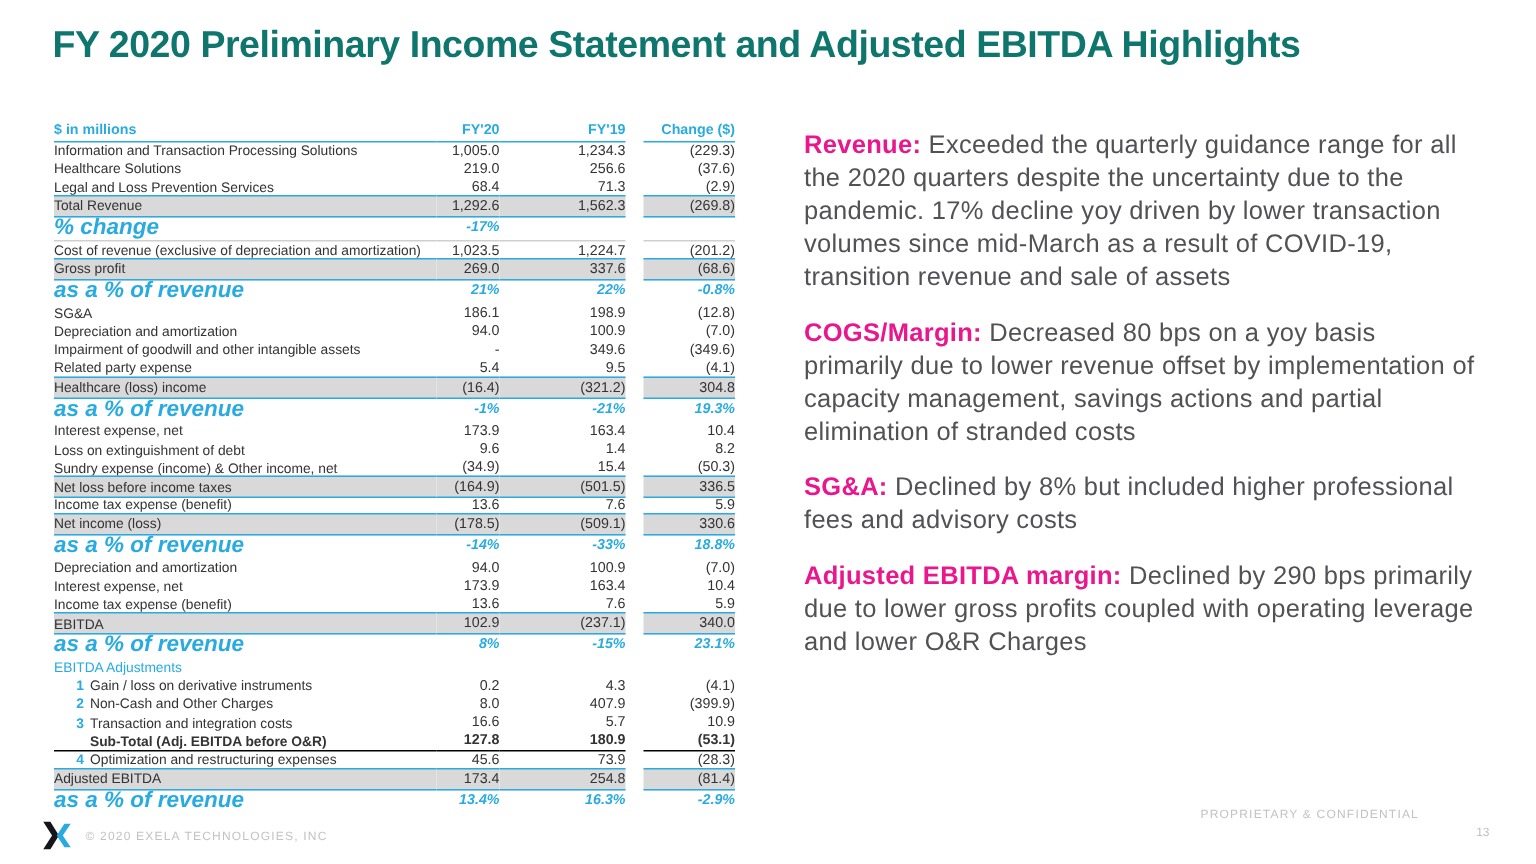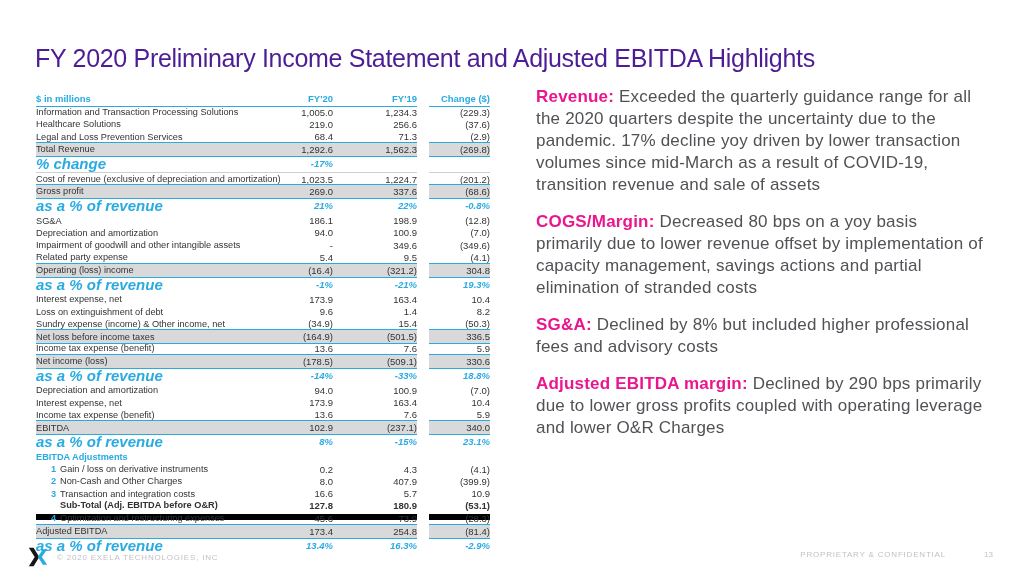--- a/index.html
+++ b/index.html
@@ -2,54 +2,54 @@
 <html><head>
 <meta charset="utf-8">
 <style>
   html,body{margin:0;padding:0;background:#e8e8e8;}
   .slide{
     position:relative;width:1024px;height:576px;background:#ffffff;overflow:hidden;
     font-family:"Liberation Sans",sans-serif;
   }
   
   .title{
-    position:absolute;left:35px;top:44px;width:950px;
-    font-size:25px;font-weight:400;color:#4c1d95;letter-spacing:-0.3px;
+    position:absolute;left:35px;top:16px;width:950px;
+    font-size:25px;font-weight:700;color:#0f766e;letter-spacing:-0.3px;
   }
   
-  .tbl{position:absolute;left:36px;top:92px;width:454px;}
+  .tbl{position:absolute;left:36px;top:80px;width:454px;}
   .trow{
     display:grid;grid-template-columns:255px 42px 84px 12px 61px;
     align-items:center;height:12.3px;font-size:9.5px;color:#333335;
   }
   .trow.spacer{height:5px;}
   .cell{height:100%;display:flex;align-items:center;overflow:visible;}
   .lab{white-space:nowrap;font-size:9.2px;}
   .n{justify-content:flex-end;white-space:nowrap;}
   .thead{height:14px;}
   .thead .z1,.thead .z2{border-bottom:1.5px solid #29abe2;color:#29abe2;font-weight:700;font-size:9.5px;}
   .trow.total .z1,.trow.total .z2{
     background:#d9d9d9;border-top:1px solid #29abe2;border-bottom:1px solid #29abe2;font-weight:400;
   }
   .trow.pct{color:#29abe2;font-weight:700;font-style:italic;}
   .trow.pct .lab{font-size:15px;}
-  .trow.section{color:#29abe2;font-weight:700;}
+  .trow.section{color:#29abe2;font-weight:400;}
   .trow.subtotal{font-weight:700;}
-  .trow.subtotal .z1,.trow.subtotal .z2{border-bottom:6px solid #000000;}
+  .trow.subtotal .z1,.trow.subtotal .z2{border-bottom:1px solid #000000;}
   .trow.subtotal .lab{padding-left:24px;}
   .trow.linetop .z1,.trow.linetop .z2{border-top:1px solid #cfcfd2;}
   .rownum{color:#29abe2;font-weight:700;display:inline-block;width:9px;margin-left:11px;margin-right:4px;text-align:right;flex:none;}
   
   .bullets{position:absolute;left:536px;top:86px;width:452px;}
   .bullet{margin:0 0 15px 0;font-size:17px;line-height:22px;color:#515156;letter-spacing:0.2px;}
   .bh{color:#ea168e;font-weight:700;}
   
   .footer-left{position:absolute;left:27px;bottom:8px;display:flex;align-items:center;gap:8px;}
   .copyright{font-size:8px;color:#c2c2c6;letter-spacing:0.8px;text-align:center;}
-  .prop{position:absolute;right:78px;bottom:17px;font-size:8px;color:#c2c2c6;letter-spacing:0.8px;}
+  .prop{position:absolute;right:78px;bottom:29px;font-size:8px;color:#c2c2c6;letter-spacing:0.8px;}
   .pagenum{position:absolute;right:31px;bottom:17px;font-size:8px;color:#c2c2c6;}
   .logo{width:22px;height:22px;display:block;}
 </style>
 </head>
 <body>
 
 <div class="slide">
 
   <div class="title">FY 2020 Preliminary Income Statement and Adjusted EBITDA Highlights</div>
 
@@ -142,21 +142,21 @@
           <div class="cell n z2">(349.6)</div>
         </div>
         <div class="trow normal">
           <div class="cell lab z1">Related party expense</div>
           <div class="cell n z1">5.4</div>
           <div class="cell n z1">9.5</div>
           <div class="cell gap"></div>
           <div class="cell n z2">(4.1)</div>
         </div>
         <div class="trow total">
-          <div class="cell lab z1">Operating (loss) income</div>
+          <div class="cell lab z1">Healthcare (loss) income</div>
           <div class="cell n z1">(16.4)</div>
           <div class="cell n z1">(321.2)</div>
           <div class="cell gap"></div>
           <div class="cell n z2">304.8</div>
         </div>
         <div class="trow pct">
           <div class="cell lab z1">as a % of revenue</div>
           <div class="cell n z1">-1%</div>
           <div class="cell n z1">-21%</div>
           <div class="cell gap"></div>

